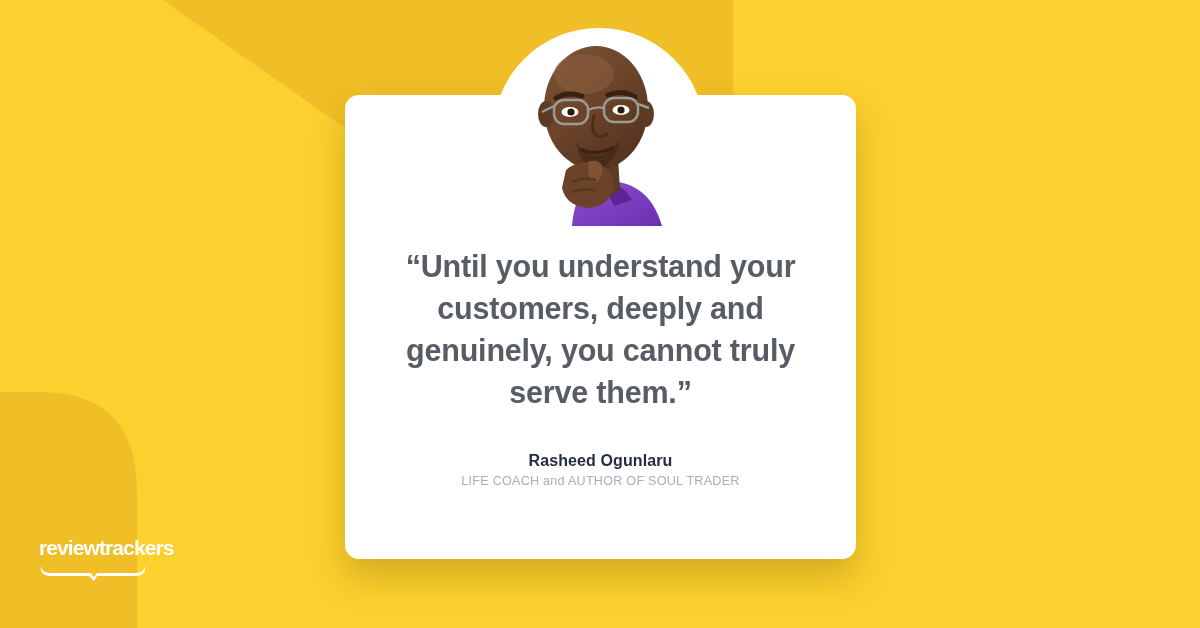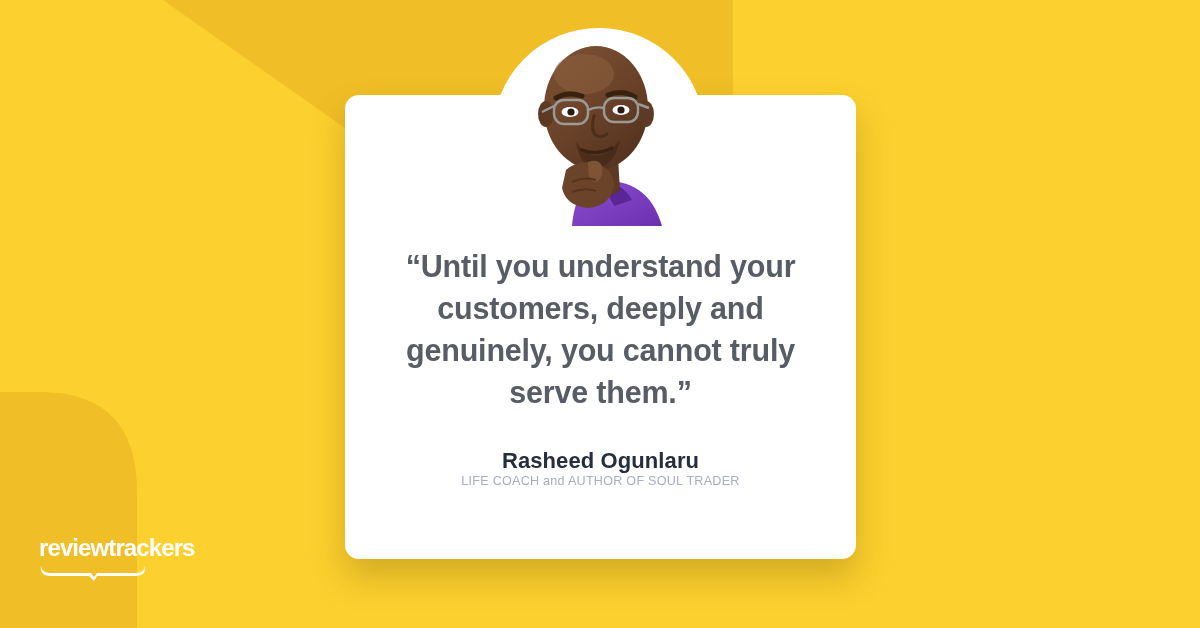--- a/index.html
+++ b/index.html
@@ -99,21 +99,21 @@
   
   .attribution {
     position: absolute;
     left: 0;
     top: 355px;
     width: 511px;
     text-align: center;
   }
 
   .author-name {
-    font-size: 22px;
+    font-size: 16px;
     font-weight: 700;
     color: #262d3d;
     letter-spacing: 0.1px;
     line-height: 22px;
   }
 
   .author-role {
     margin-top: 1px;
     font-size: 12.6px;
     font-weight: 400;
@@ -125,21 +125,21 @@
   
   .logo {
     position: absolute;
     left: 39px;
     top: 533px;
     z-index: 4;
     width: 230px;
   }
 
   .logo-wordmark {
-    font-size: 24px;
+    font-size: 21px;
     font-weight: 700;
     color: #ffffff;
     letter-spacing: -0.9px;
     line-height: 30px;
     white-space: nowrap;
   }
 
   .logo-swoosh {
     display: block;
     margin-top: 2px;

